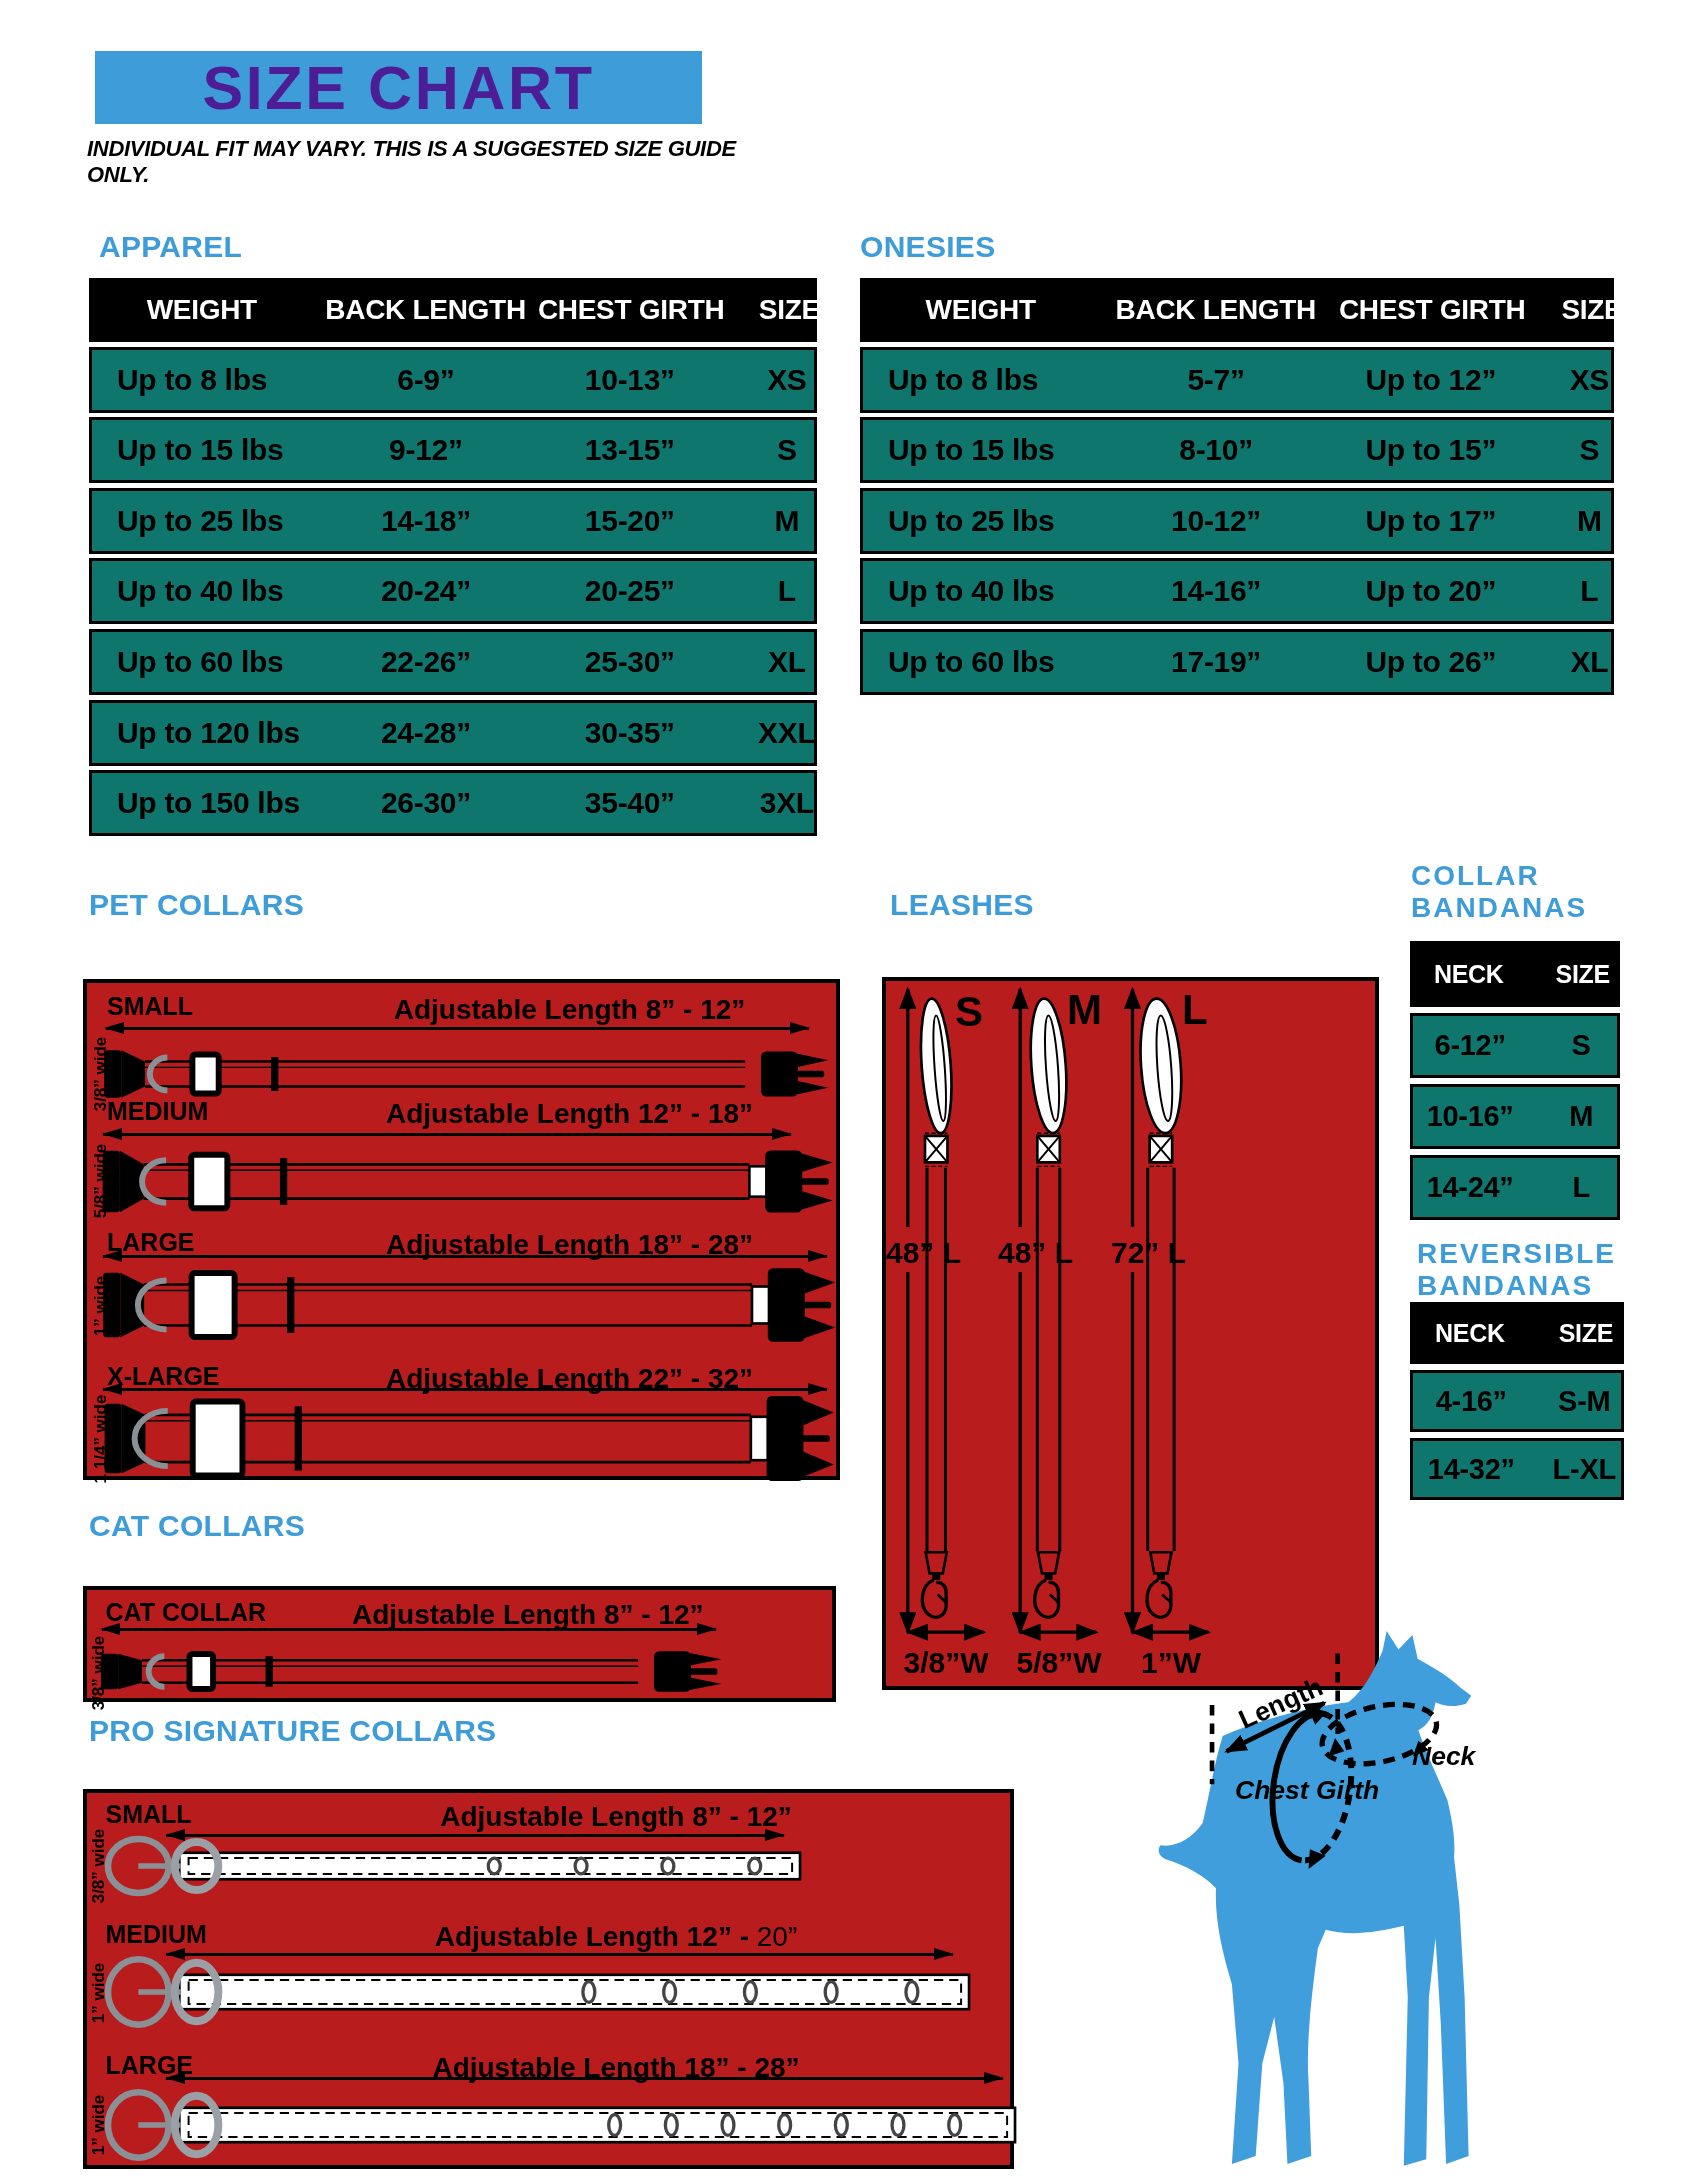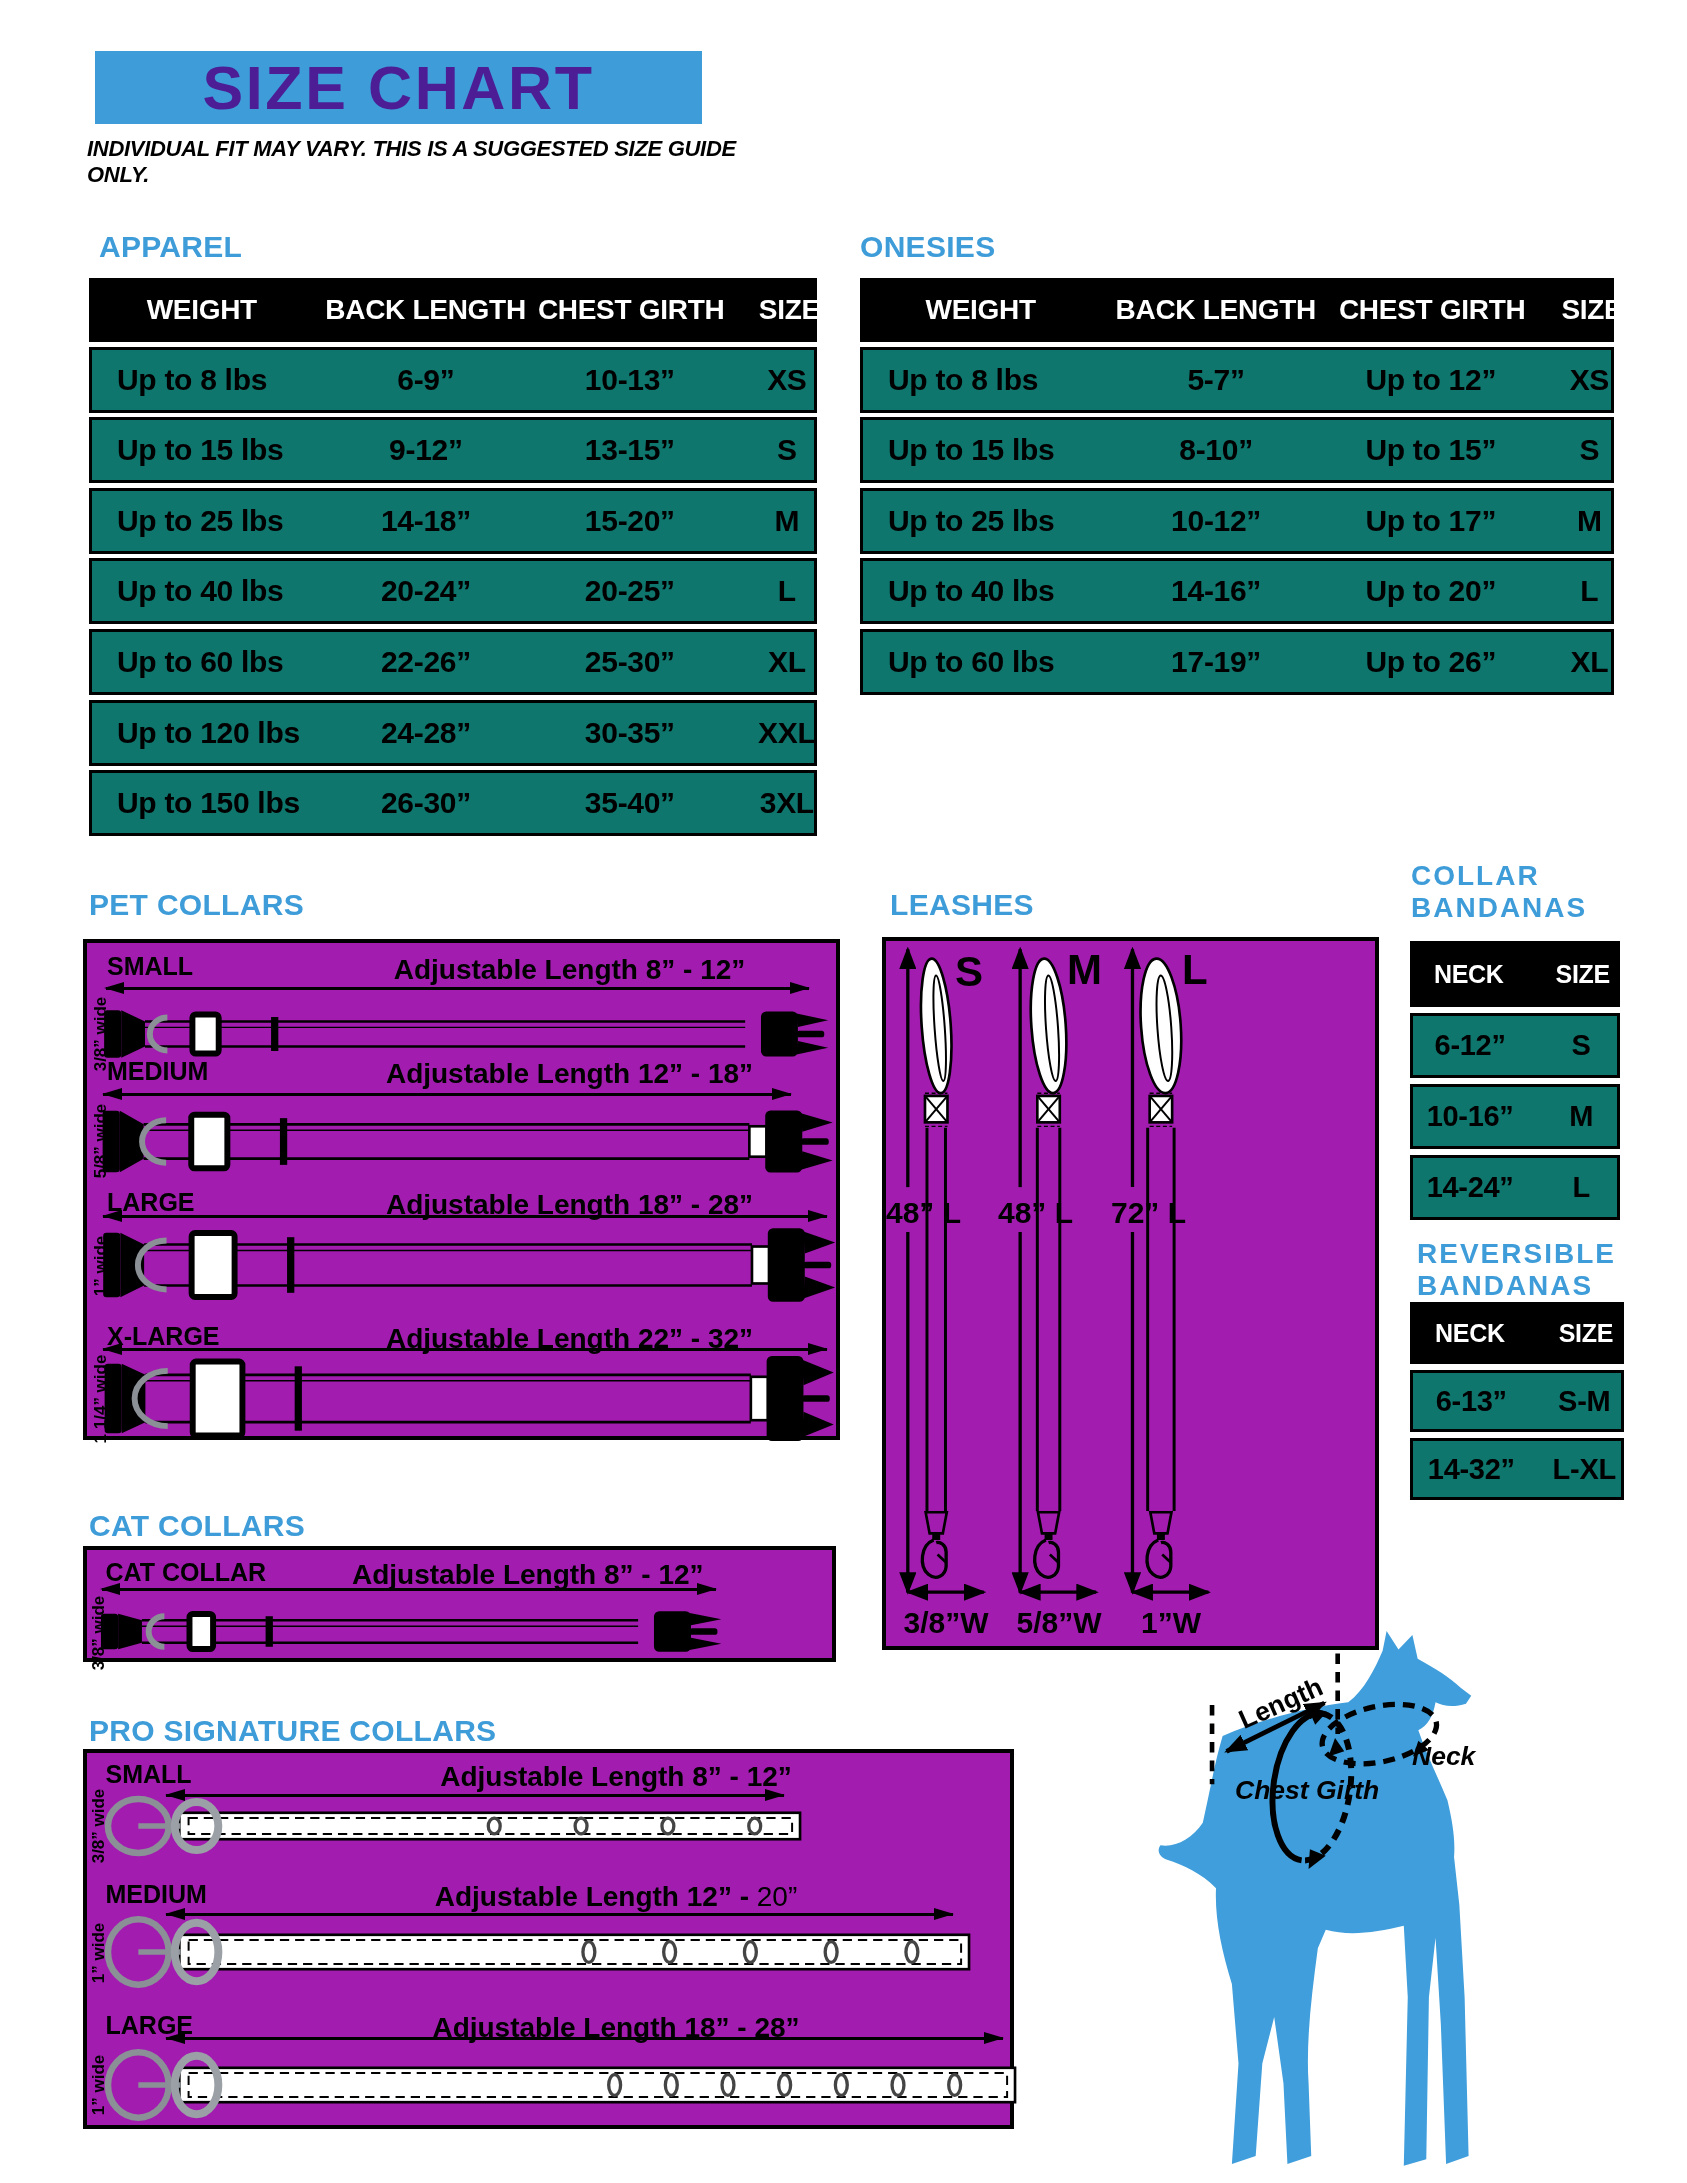--- a/index.html
+++ b/index.html
@@ -28,21 +28,21 @@
   .dtable .tcell{display:flex;align-items:center;justify-content:center;
                  font-weight:700;font-size:var(--cf);letter-spacing:-0.3px;}
   .dtable .thead .tcell{font-size:var(--hf);}
   .grid4a{--cols:31% 28% 26% 15%;}
   .grid4b{--cols:32% 28% 27% 13%;}
   .grid2{--cols:56% 44%;}
   .dtable .trow{grid-template-columns:var(--cols);}
   .dtable.left1 .tbodyrow .c0{justify-content:flex-start;padding-left:25px;}
 
   
-  .frame{border:4px solid #000;background:#a21caf;}
+  .frame{border:4px solid #000;background:#b91c1c;margin-top:40px;}
 
   
   .harrow{position:absolute;height:0;border-top:3.3px solid #000;}
   .harrow::before{content:"";position:absolute;left:-1.3px;top:-8px;width:0;height:0;
     border-top:6px solid transparent;border-bottom:6px solid transparent;border-right:20px solid #000;}
   .harrow::after{content:"";position:absolute;right:-1.3px;top:-8px;width:0;height:0;
     border-top:6px solid transparent;border-bottom:6px solid transparent;border-left:20px solid #000;}
 
   .row-label{font-size:25px;font-weight:700;}
   .adj{font-size:28px;font-weight:700;text-align:center;white-space:nowrap;}
@@ -338,21 +338,21 @@
 <div class="abs sec-h sp" style="left:1417px;top:1238px">
   <div>REVERSIBLE</div>
   <div>BANDANAS</div>
 </div>
 <div class="dtable grid2" style="left:1410px;top:1302px;width:214px;--hh:62px;--rh:62px;--gap:6px;--hf:25px;--cf:29px">
     <div class="trow thead">
       <div class="tcell c0">NECK</div>
       <div class="tcell c1">SIZE</div>
     </div>
     <div class="trow tbodyrow">
-      <div class="tcell c0">6-13”</div>
+      <div class="tcell c0">4-16”</div>
       <div class="tcell c1">S-M</div>
     </div>
     <div class="trow tbodyrow">
       <div class="tcell c0">14-32”</div>
       <div class="tcell c1">L-XL</div>
     </div>
   </div>
 
 <div class="abs sec-h" style="left:89px;top:1509px">CAT COLLARS</div>
 <div class="abs frame" style="left:83px;top:1546px;width:753px;height:116px">

